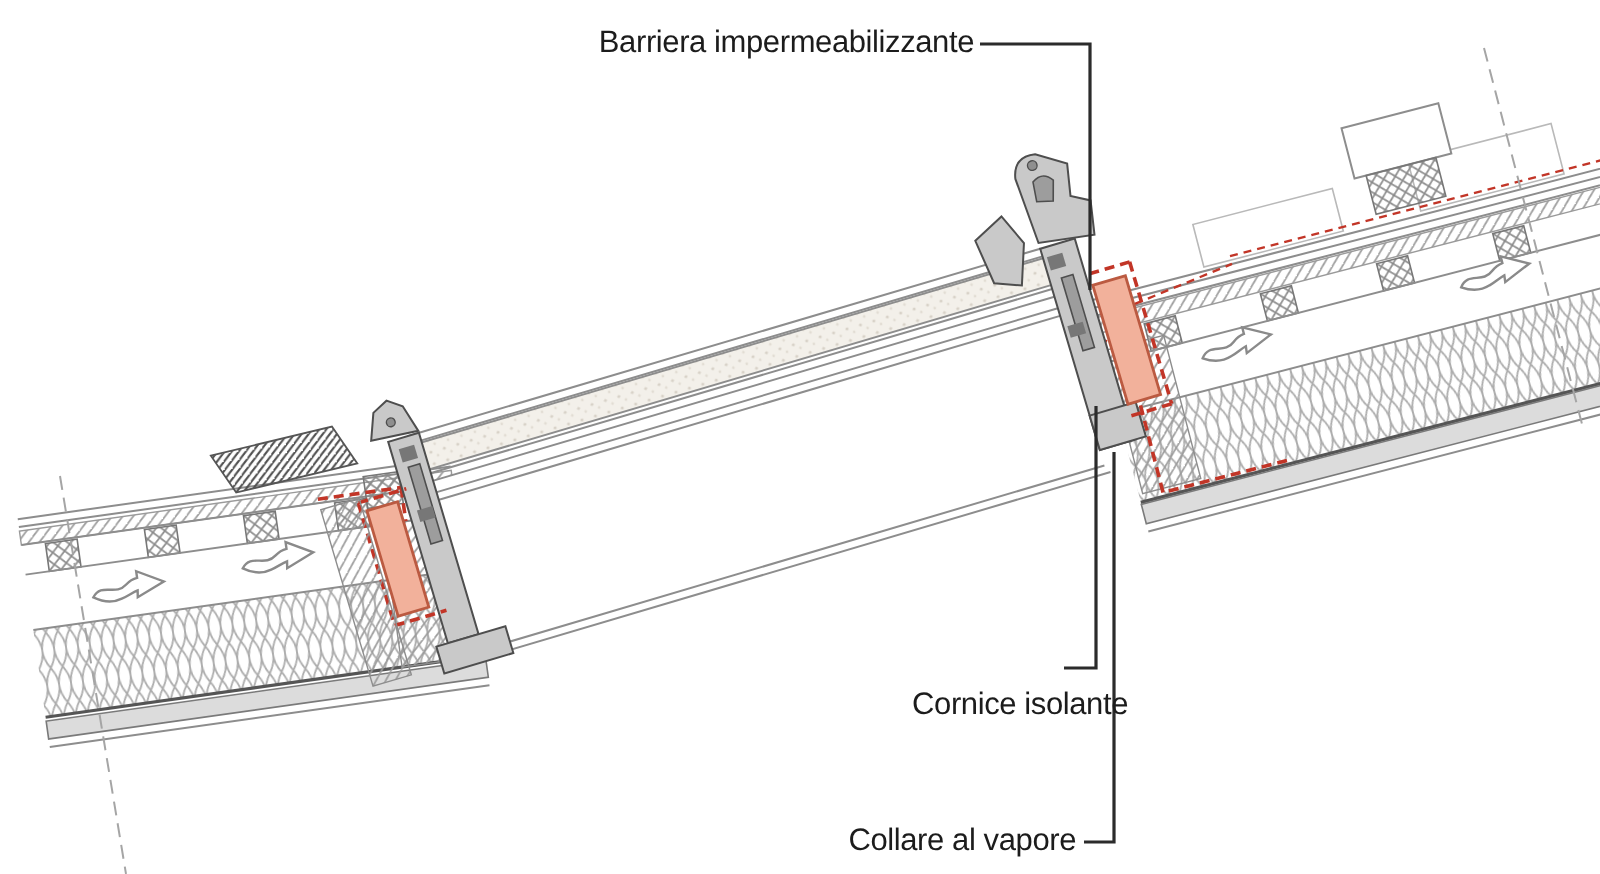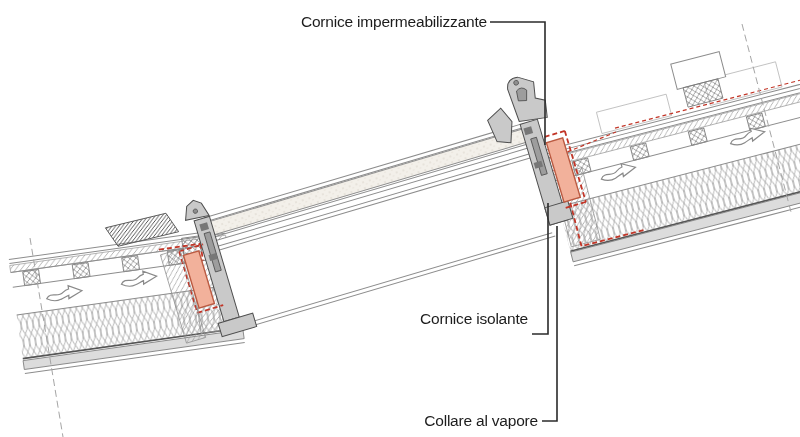--- a/index.html
+++ b/index.html
@@ -164,18 +164,18 @@
         <rect x="350" y="-50" width="17" height="62" class="pinkfill"></rect>
         <path class="reddash" d="M350,-56 H371 M371,-56 V18 M350,18 H371"></path>
       </g>
     </g>
 
     <path class="leader" d="M490,22 H545 V145"></path>
     <path class="leader" d="M532,334 H548 V203"></path>
     <path class="leader" d="M542,421 H557 V226"></path>
   </svg>
 
-  <div class="lbl" style="top:13px;width:487px;">Cornice impermeabilizzante</div>
+  <div class="lbl" style="top:13px;width:487px;">Barriera impermeabilizzante</div>
 
-  <div class="lbl" style="top:310px;width:528px;">Cornice isolante</div>
+  <div class="lbl" style="top:344px;width:528px;padding-left:36px;">Cornice isolante</div>
 
   <div class="lbl" style="top:412px;width:538px;">Collare al vapore</div>
 </div>
 
 </body></html>

